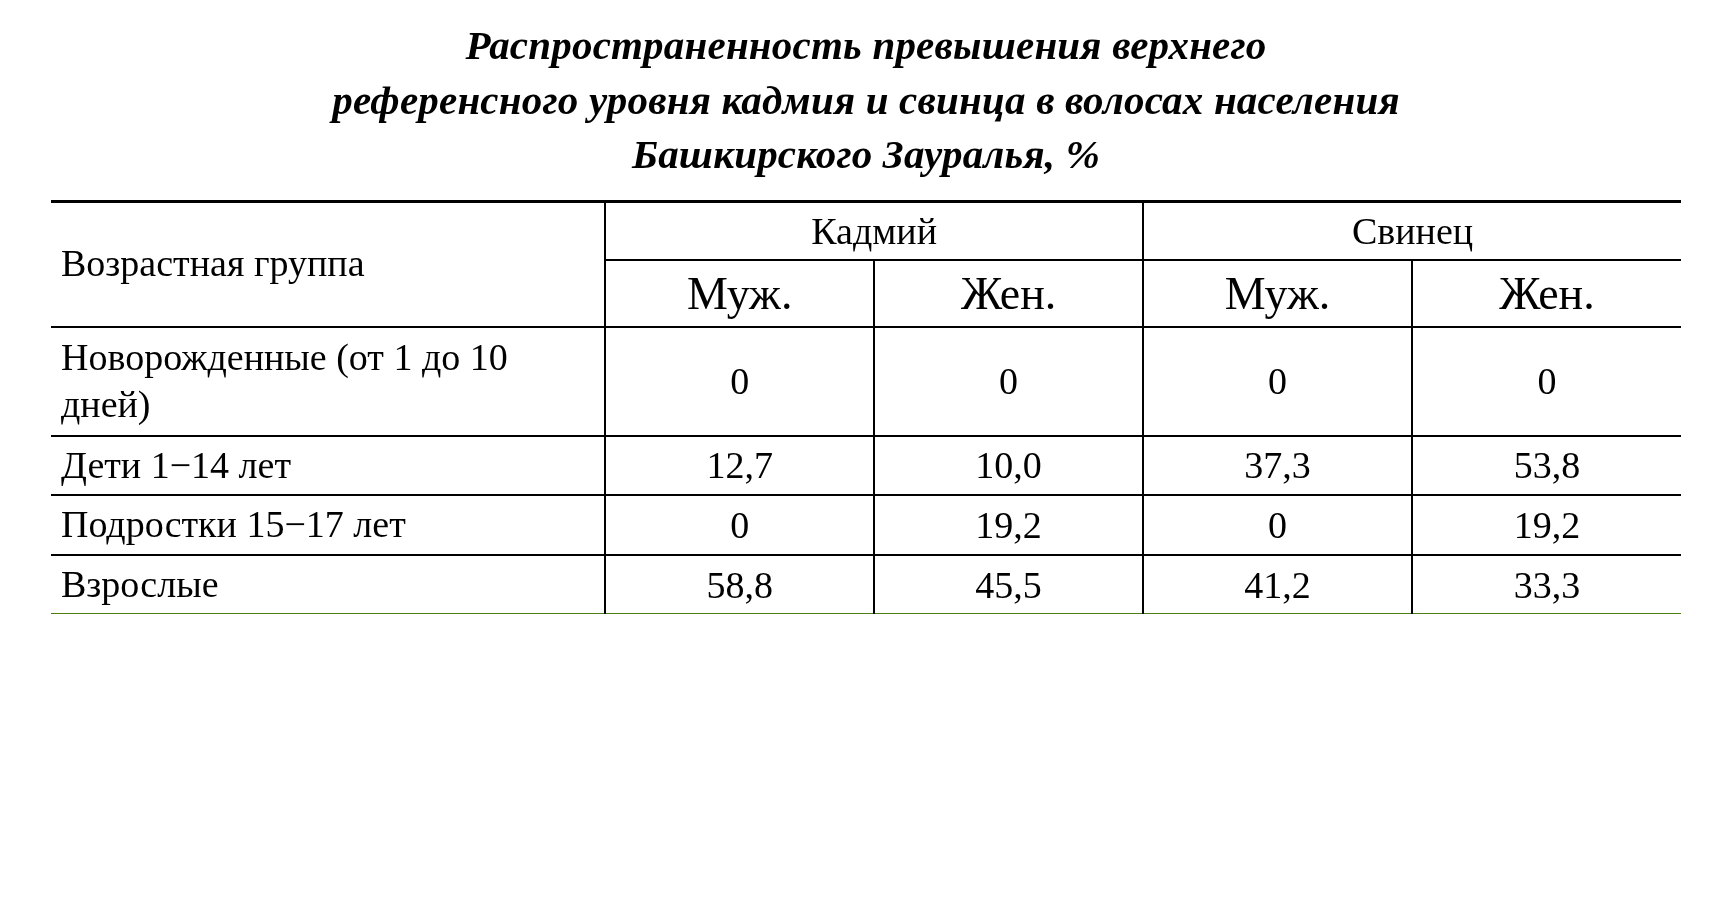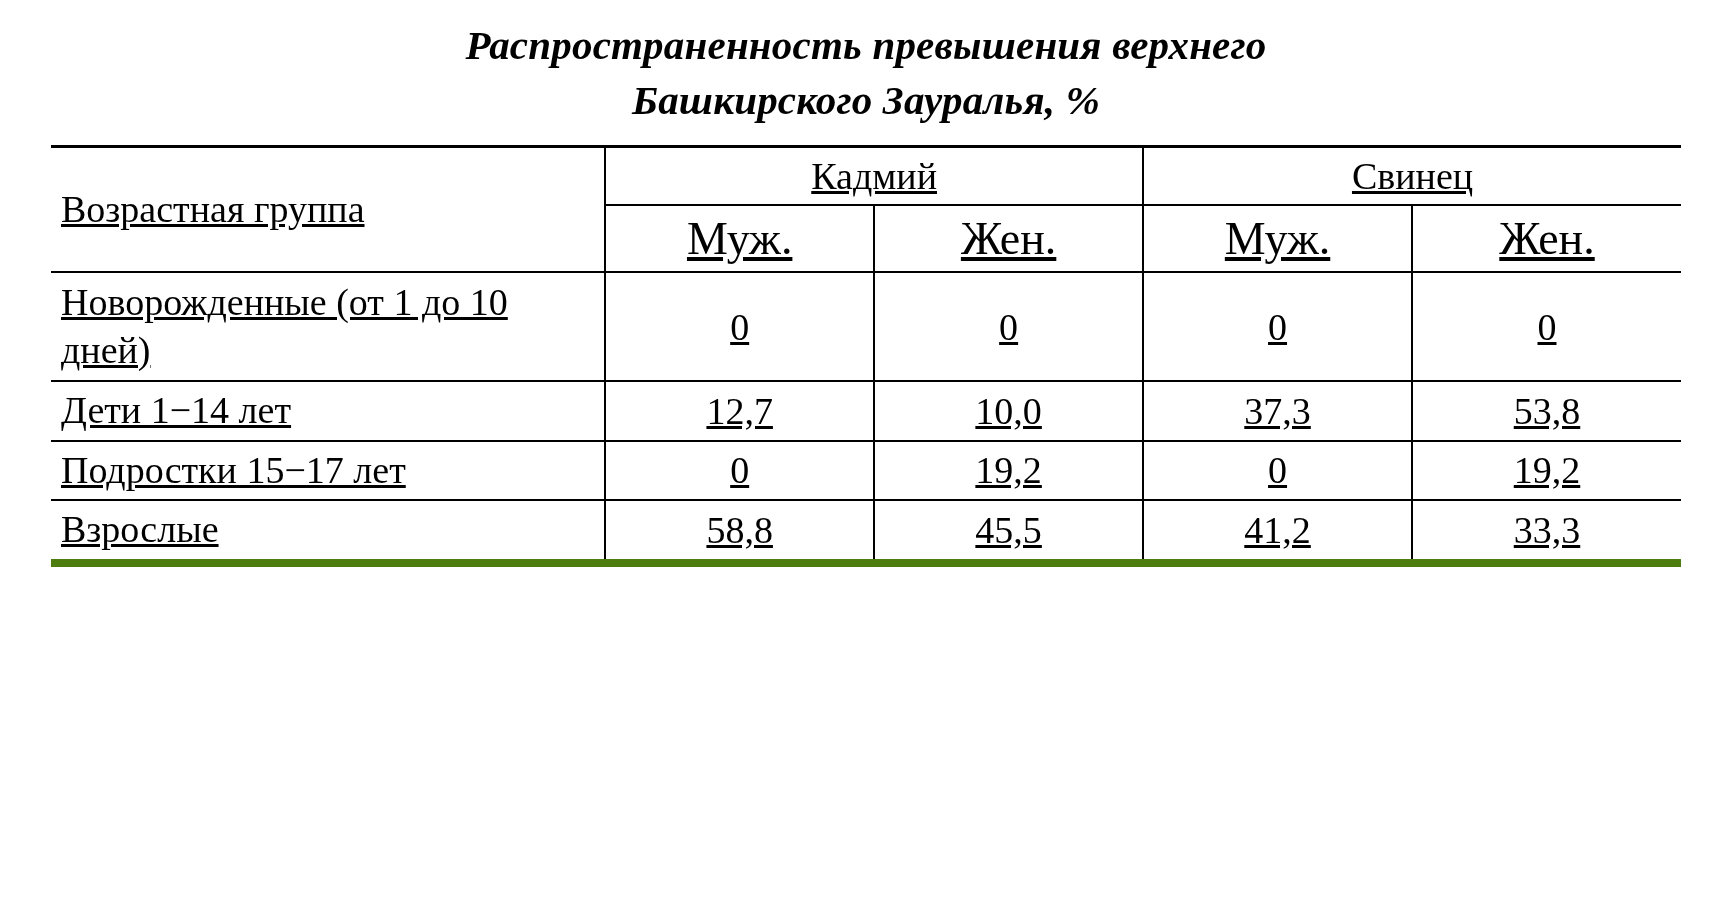--- a/index.html
+++ b/index.html
@@ -44,22 +44,21 @@
   }
   table.data td, table.data th {
     border: 2px solid #000000;
     font-weight: normal;
     padding: 6px 10px;
     vertical-align: middle;
   }
   
   table.data {
     border-top: 3px solid #000;
-    border-bottom: 8px solid #4d7c0f;
-    text-decoration: underline;
+    border-bottom: 1px solid #4d7c0f;
   }
   table.data tr > td:first-child,
   table.data tr > th:first-child {
     border-left: none;
   }
   table.data tr > td:last-child,
   table.data tr > th:last-child {
     border-right: none;
   }
   table.data thead tr:first-child > th {
@@ -93,20 +92,21 @@
     line-height: 1.25;
   }
 </style>
 </head>
 <body>
 
 <div class="page">
 
   <div class="title">
     <div>Распространенность превышения верхнего</div>
+    <div>референсного уровня кадмия и свинца в волосах населения</div>
     <div>Башкирского Зауралья, %</div>
   </div>
 
   <div class="table-wrap">
     <table class="data">
       <colgroup>
         <col class="c-age">
         <col class="c-num">
         <col class="c-num">
         <col class="c-num">

